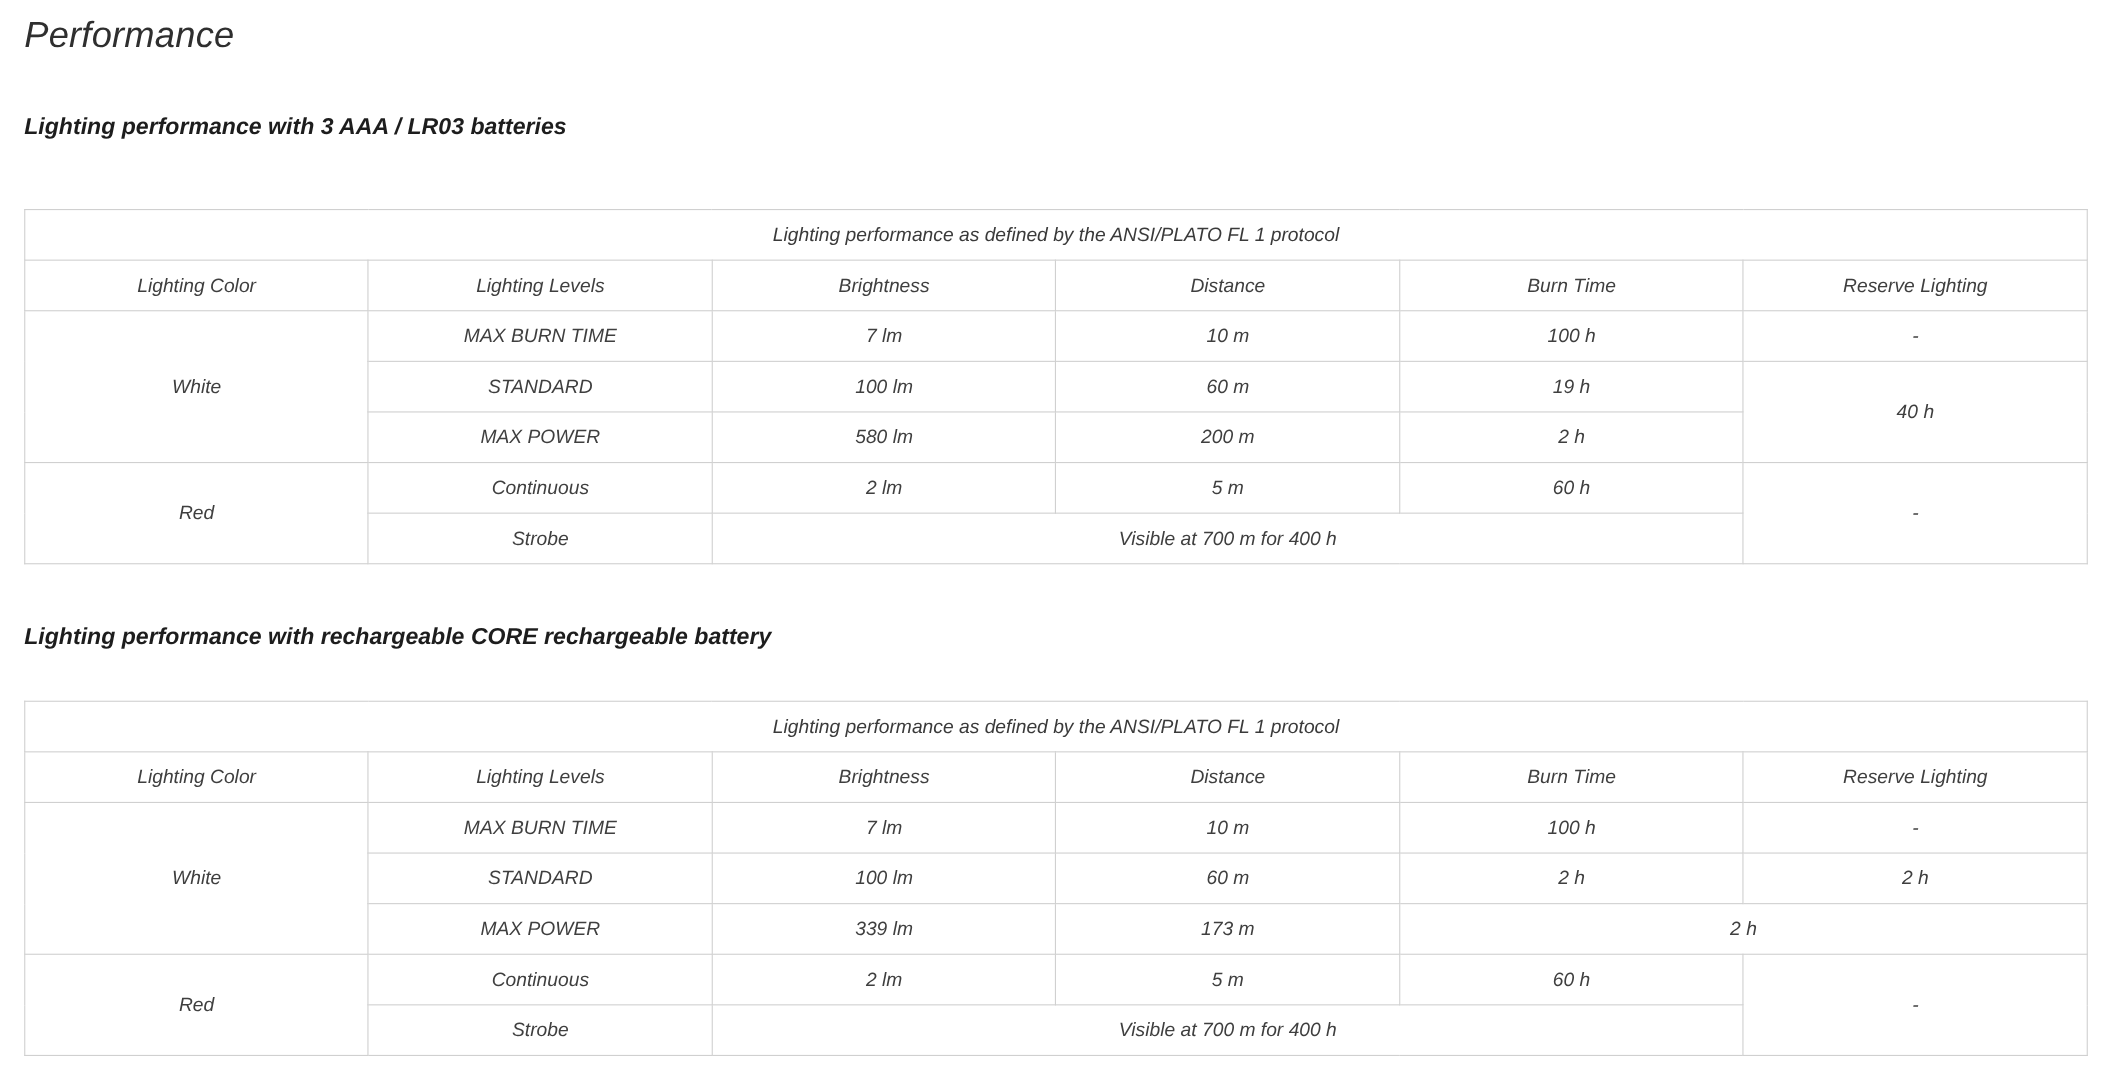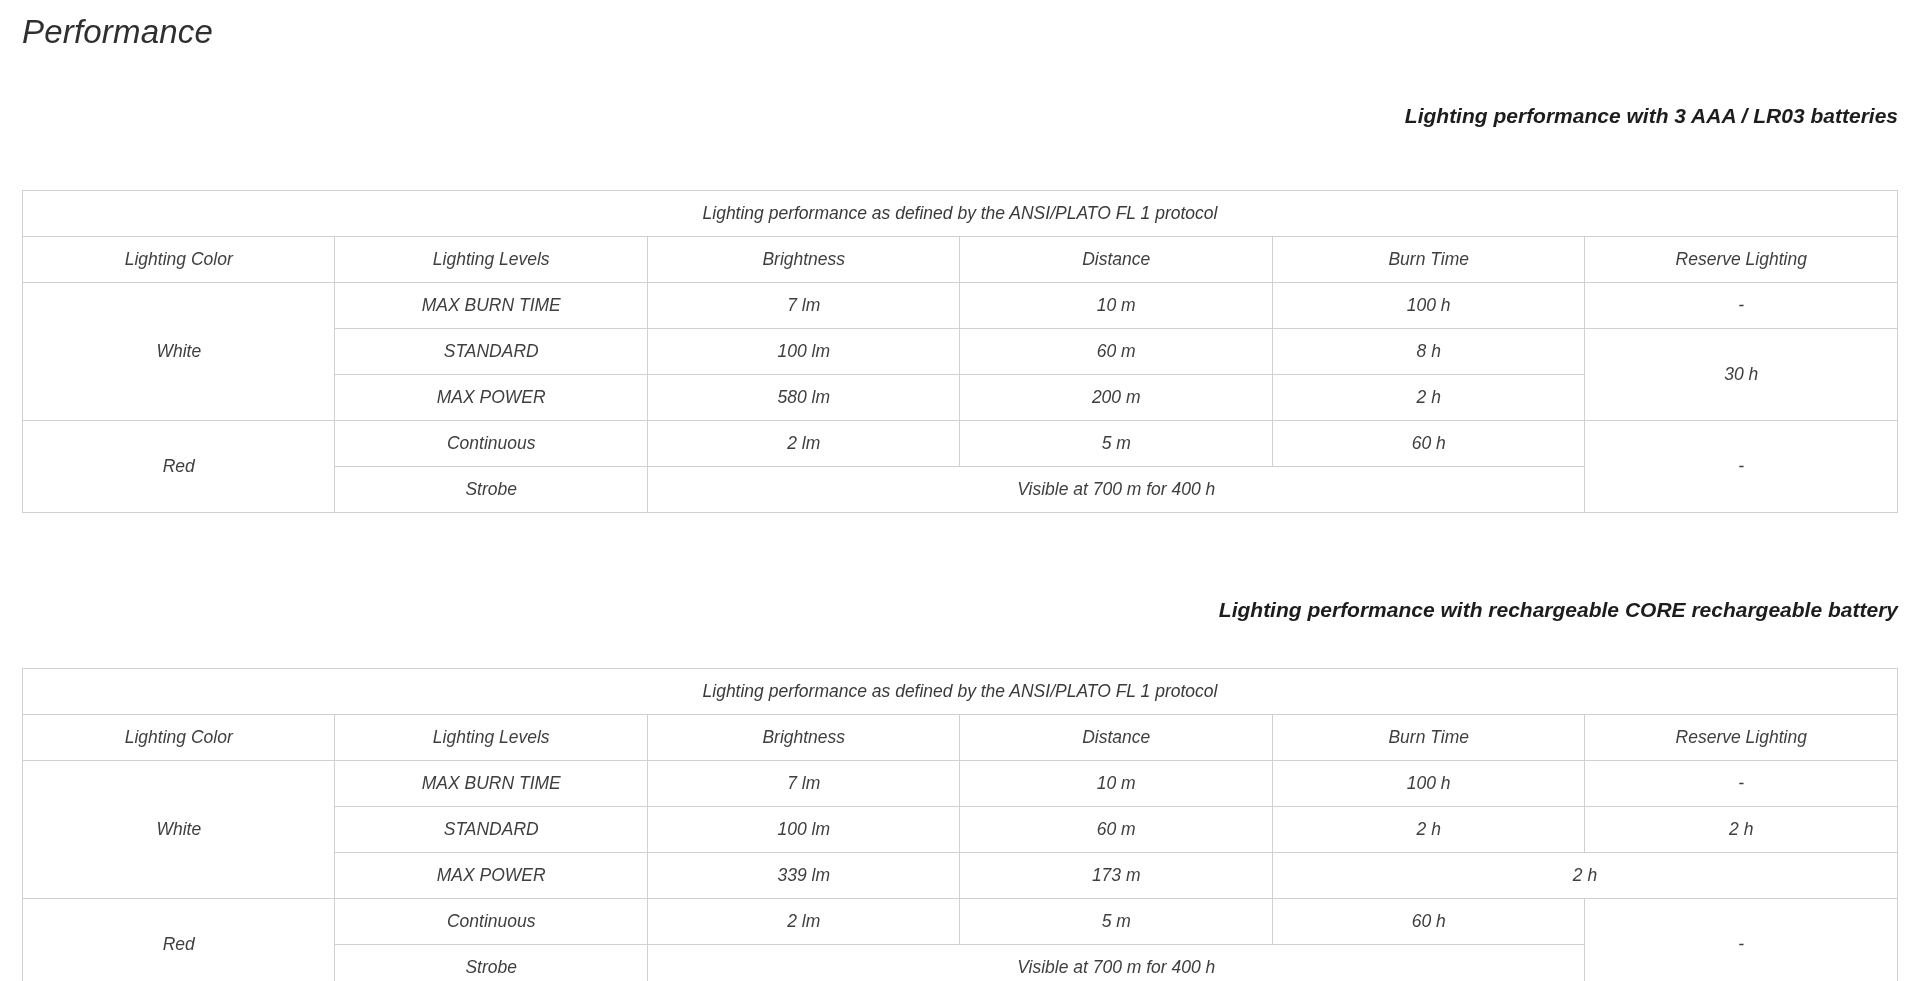--- a/index.html
+++ b/index.html
@@ -23,24 +23,23 @@
     line-height: 40px;
     margin: 0 0 50px 0;
     letter-spacing: 0.2px;
   }
   .section-heading {
     font-size: 21px;
     font-weight: 700;
     color: #1d1d1d;
     line-height: 27px;
     margin: 0 0 61px 0;
-    text-align: right;
   }
   .section--second .section-heading {
-    margin-top: 83px;
+    margin-top: 52px;
     margin-bottom: 45px;
   }
   table.spec-table {
     width: 100%;
     border-collapse: collapse;
     table-layout: fixed;
     font-size: 17.5px;
     color: #3f3f3f;
     background: #ffffff;
   }
@@ -94,22 +93,22 @@
           <td>MAX BURN TIME</td>
           <td>7 lm</td>
           <td>10 m</td>
           <td>100 h</td>
           <td>-</td>
         </tr>
         <tr>
           <td>STANDARD</td>
           <td>100 lm</td>
           <td>60 m</td>
-          <td>8 h</td>
-          <td rowspan="2">30 h</td>
+          <td>19 h</td>
+          <td rowspan="2">40 h</td>
         </tr>
         <tr>
           <td>MAX POWER</td>
           <td>580 lm</td>
           <td>200 m</td>
           <td>2 h</td>
         </tr>
         <tr>
           <td rowspan="2">Red</td>
           <td>Continuous</td>

